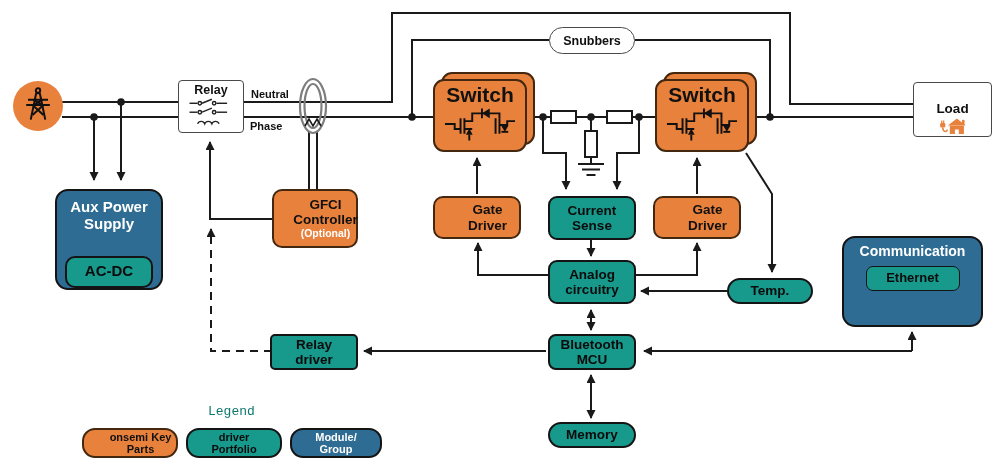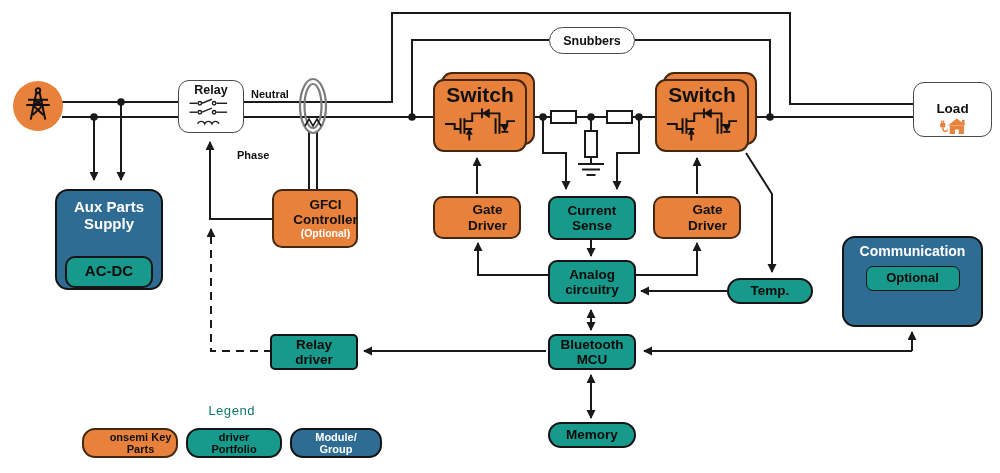--- a/index.html
+++ b/index.html
@@ -8,21 +8,21 @@
   }
   html,body{margin:0;padding:0;background:#fff;}
   #stage{position:relative;width:1000px;height:473px;background:#fff;overflow:hidden;
          font-family:"Liberation Sans","DejaVu Sans",sans-serif;color:#111;}
   #wires{position:absolute;left:0;top:0;z-index:0;}
   .node{position:absolute;z-index:2;display:flex;flex-direction:column;align-items:center;justify-content:center;
         text-align:center;font-weight:bold;line-height:1.12;box-sizing:border-box;}
   .orange{background:var(--orange);border:2.4px solid var(--obor);border-radius:10px;color:#101010;padding-left:21px;}
   .teal{background:var(--teal);border:2px solid #141414;border-radius:9px;color:#0b0b0b;}
   .blue{background:var(--blue);border:2px solid #141414;border-radius:13px;color:#fff;}
-  .white{background:#fff;border:1.8px solid #4a4a4a;border-radius:11px;color:#101010;}
+  .white{background:#fff;border:1.8px solid #4a4a4a;border-radius:4px;color:#101010;}
   .pill{border-radius:14px;}
   .lab13{font-size:13.5px;}
   .lab12{font-size:12.5px;}
   .switch{background:none;border:none;}
   .switch .card{position:absolute;inset:0;background:var(--orange);border:2.6px solid var(--obor);border-radius:11px;}
   .switch .card.back{transform:translate(8px,-7px);}
   .switch .inner{position:relative;z-index:1;display:flex;flex-direction:column;align-items:center;justify-content:flex-start;
                  width:100%;height:100%;padding-top:4px;box-sizing:border-box;}
   .switch .title{font-size:21px;font-weight:bold;}
   .linelabel{position:absolute;z-index:2;font-size:11px;font-weight:bold;color:#111;}
@@ -131,21 +131,21 @@
       <path d="M4,17 H13"></path>
         <circle cx="15.5" cy="17" r="1.9"></circle>
         <path d="M18,17 L29,12.5"></path>
         <circle cx="31.5" cy="17" r="1.9"></circle>
         <path d="M34,17 H46"></path>
       <path d="M13,30 a4.3,4.3 0 0 1 8,0 a4.3,4.3 0 0 1 8,0 a4.3,4.3 0 0 1 8,0"></path>
     </svg>
   </div>
 
   <span class="linelabel" style="left:251px;top:88px;">Neutral</span>
-  <span class="linelabel" style="left:237px;top:120px;margin-top:29px;">Phase</span>
+  <span class="linelabel" style="left:250px;top:120px;">Phase</span>
 
   <div class="node white pill lab12" style="left:549px;top:27px;width:86px;height:27px;">
     <span>Snubbers</span>
   </div>
 
   <div class="node switch" style="left:433px;top:79px;width:94px;height:73px;">
     <div class="card back"></div>
     <div class="card"></div>
     <div class="inner">
       <span class="title">Switch</span>
@@ -201,21 +201,21 @@
       <rect x="27" y="21" width="6" height="7" fill="#fff"></rect>
     </svg>
   </div>
 
   <div class="node orange" style="left:272px;top:189px;width:86px;height:59px;">
     <span class="lab13" style="width:80px;">GFCI Controller</span>
     <span class="sub-white">(Optional)</span>
   </div>
 
   <div class="node blue" style="left:55px;top:189px;width:108px;height:101px;justify-content:flex-start;padding-top:8px;">
-    <span class="aux-title" style="width:95px;">Aux Parts Supply</span>
+    <span class="aux-title" style="width:95px;">Aux Power Supply</span>
     <div class="inner-teal" style="width:84px;height:38px;margin-top:23px;font-size:15px;">
       <span>AC-DC</span>
     </div>
   </div>
 
   <div class="node orange lab13" style="left:433px;top:196px;width:88px;height:43px;">
     <span style="width:60px;">Gate Driver</span>
   </div>
 
   <div class="node teal lab13" style="left:548px;top:196px;width:88px;height:44px;">
@@ -242,21 +242,21 @@
     <span style="width:56px;">Relay driver</span>
   </div>
 
   <div class="node teal pill lab13" style="left:548px;top:422px;width:88px;height:26px;">
     <span>Memory</span>
   </div>
 
   <div class="node blue" style="left:842px;top:236px;width:141px;height:91px;justify-content:flex-start;padding-top:6px;">
     <span style="font-size:14px;">Communication</span>
     <div class="comm-kid" style="width:92px;height:23px;margin-top:6px;">
-      <span>Optional</span>
+      <span>Ethernet</span>
     </div>
   </div>
 
   <span class="legend-title" style="left:208px;top:404px;">Legend</span>
   <div class="node orange legend-pill" style="left:82px;top:428px;width:96px;height:30px;">
     <span style="width:76px;">onsemi Key Parts</span>
   </div>
   <div class="node teal legend-pill" style="left:186px;top:428px;width:96px;height:30px;">
     <span style="width:60px;">driver Portfolio</span>
   </div>

